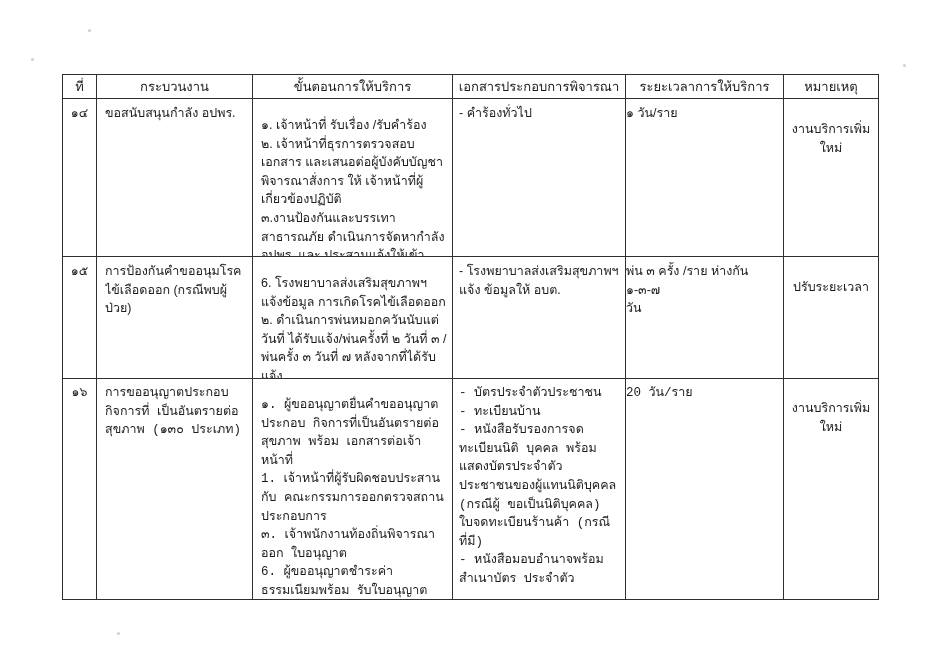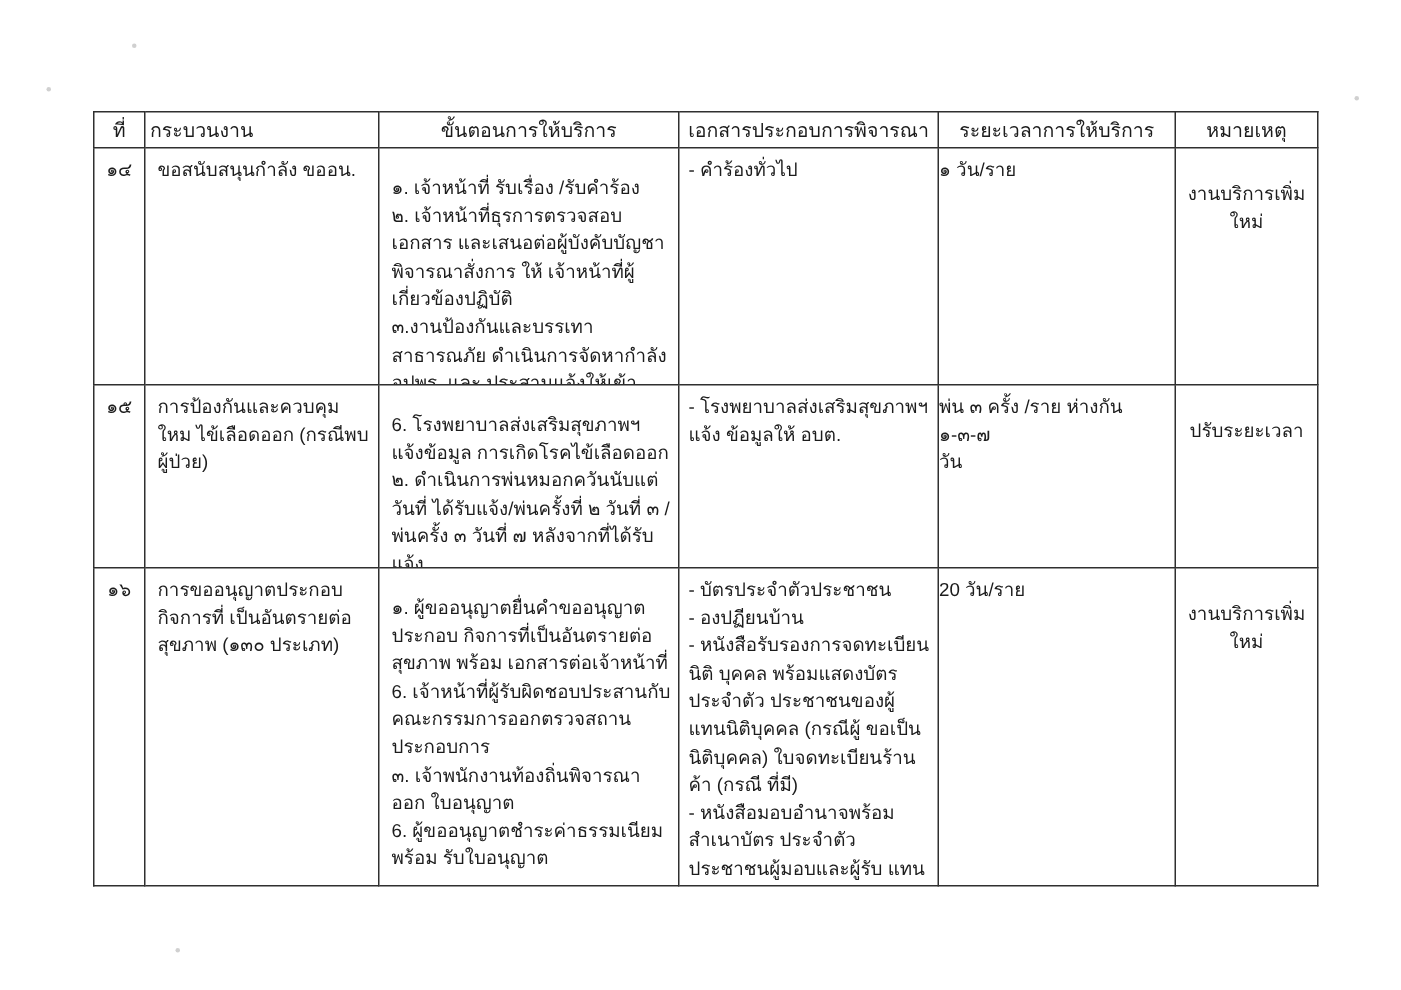--- a/index.html
+++ b/index.html
@@ -32,29 +32,29 @@
     vertical-align: middle;
     font-size: 13px;
     padding: 1px 3px;
   }
   tr.r1 { height: 108px; }
   tr.r2 { height: 113px; margin-top: 27px; }
   tr.r3 { height: 212px; }
   .cw { overflow: hidden; line-height: 18.6px; }
   .r1 .cw { max-height: 140px; }
   .r2 .cw { max-height: 104px; }
-  .r3 .cw { max-height: 203px; }
+  .r3 .cw { max-height: 203px; font-family: Liberation Mono, monospace; }
   td.c-no   { text-align: center; padding-top: 5px; }
   td.c-proc { padding: 5px 4px 0 8px; }
   td.c-step { padding: 17px 4px 0 8px; }
   td.c-doc  { padding: 5px 4px 0 6px; }
   td.c-dur  { padding-top: 5px; }
   td.c-note { text-align: center; padding: 21px 2px 0 2px; }
   th.h-no, th.h-step, th.h-dur, th.h-note { text-align: center; }
-  th.h-proc { text-align: left; padding-left: 8px; }
+  th.h-proc { text-align: center; padding-left: 8px; }
   th.h-doc  { text-align: center; padding-left: 6px; }
   .dur-text { white-space: pre-line; }
   .step, .doc { margin: 0; }
   .speck {
     position: absolute;
     width: 3px; height: 3px;
     border-radius: 50%;
     background: #a9a9a9;
     opacity: .55;
   }
@@ -87,21 +87,21 @@
         <th class="h-dur">ระยะเวลาการให้บริการ</th>
         <th class="h-note">หมายเหตุ</th>
       </tr>
     </thead>
     <tbody>
       <tr class="r1">
         <td class="c-no">
             <div class="cw">๑๔</div>
           </td>
         <td class="c-proc">
-            <div class="cw">ขอสนับสนุนกำลัง ขออน.</div>
+            <div class="cw">ขอสนับสนุนกำลัง อปพร.</div>
           </td>
         <td class="c-step">
           <div class="cw">
             <div class="step">๑. เจ้าหน้าที่ รับเรื่อง /รับคำร้อง</div>
             <div class="step">๒.  เจ้าหน้าที่ธุรการตรวจสอบเอกสาร และเสนอต่อผู้บังคับบัญชา พิจารณาสั่งการ ให้ เจ้าหน้าที่ผู้เกี่ยวข้องปฏิบัติ</div>
             <div class="step">๓.งานป้องกันและบรรเทาสาธารณภัย ดำเนินการจัดหากำลัง อปพร. และ ประสานแจ้งให้เข้าปฏิบัติหน้าที่</div>
           </div>
         </td>
         <td class="c-doc">
           <div class="cw">
@@ -114,21 +114,21 @@
         <td class="c-note">
             <div class="cw">งานบริการเพิ่มใหม่</div>
           </td>
       </tr>
 
       <tr class="r2">
         <td class="c-no">
             <div class="cw">๑๕</div>
           </td>
         <td class="c-proc">
-            <div class="cw">การป้องกันและควบคุมใหม ไข้เลือดออก (กรณีพบผู้ป่วย)</div>
+            <div class="cw">การป้องกันคำขออนุมโรค ไข้เลือดออก (กรณีพบผู้ป่วย)</div>
           </td>
         <td class="c-step">
           <div class="cw">
             <div class="step">6. โรงพยาบาลส่งเสริมสุขภาพฯแจ้งข้อมูล การเกิดโรคไข้เลือดออก</div>
             <div class="step">๒.  ดำเนินการพ่นหมอกควันนับแต่วันที่ ได้รับแจ้ง/พ่นครั้งที่ ๒  วันที่  ๓  /พ่นครั้ง ๓  วันที่ ๗ หลังจากที่ได้รับแจ้ง</div>
           </div>
         </td>
         <td class="c-doc">
           <div class="cw">
             <div class="doc">- โรงพยาบาลส่งเสริมสุขภาพฯแจ้ง ข้อมูลให้ อบต.</div>
@@ -146,29 +146,29 @@
       <tr class="r3">
         <td class="c-no">
             <div class="cw">๑๖</div>
           </td>
         <td class="c-proc">
             <div class="cw">การขออนุญาตประกอบกิจการที่ เป็นอันตรายต่อสุขภาพ (๑๓๐ ประเภท)</div>
           </td>
         <td class="c-step">
           <div class="cw">
             <div class="step">๑. ผู้ขออนุญาตยื่นคำขออนุญาตประกอบ กิจการที่เป็นอันตรายต่อสุขภาพ พร้อม เอกสารต่อเจ้าหน้าที่</div>
-            <div class="step">6. เจ้าหน้าที่ผู้รับผิดชอบประสานกับ คณะกรรมการออกตรวจสถาน ประกอบการ</div>
+            <div class="step">1. เจ้าหน้าที่ผู้รับผิดชอบประสานกับ คณะกรรมการออกตรวจสถาน ประกอบการ</div>
             <div class="step">๓. เจ้าพนักงานท้องถิ่นพิจารณาออก ใบอนุญาต</div>
             <div class="step">6. ผู้ขออนุญาตชำระค่าธรรมเนียมพร้อม รับใบอนุญาต</div>
           </div>
         </td>
         <td class="c-doc">
           <div class="cw">
             <div class="doc">- บัตรประจำตัวประชาชน</div>
-            <div class="doc">- องปฏียนบ้าน</div>
+            <div class="doc">- ทะเบียนบ้าน</div>
             <div class="doc">- หนังสือรับรองการจดทะเบียนนิติ บุคคล พร้อมแสดงบัตรประจำตัว ประชาชนของผู้แทนนิติบุคคล (กรณีผู้ ขอเป็นนิติบุคคล) ใบจดทะเบียนร้านค้า (กรณี ที่มี)</div>
             <div class="doc">- หนังสือมอบอำนาจพร้อมสำเนาบัตร ประจำตัวประชาชนผู้มอบและผู้รับ แทน (กรณีผู้ขอรับใบอนุญาตไม่ สามารถดำเนินการด้วยตนเอง)</div>
           </div>
         </td>
         <td class="c-dur">
             <div class="cw dur-text">20 วัน/ราย</div>
           </td>
         <td class="c-note">
             <div class="cw">งานบริการเพิ่มใหม่</div>
           </td>

